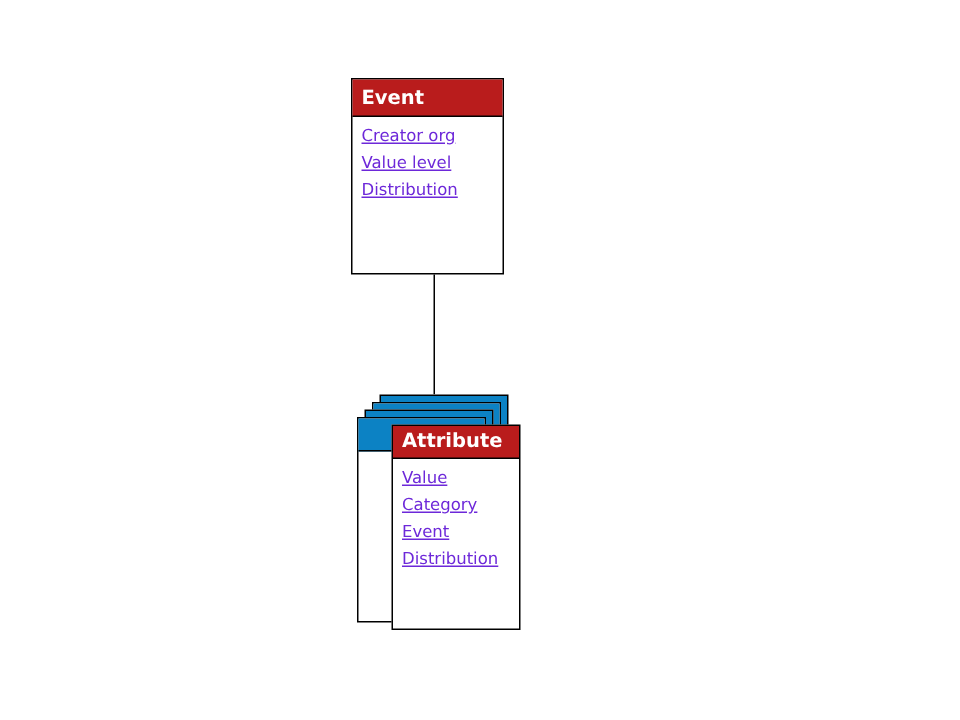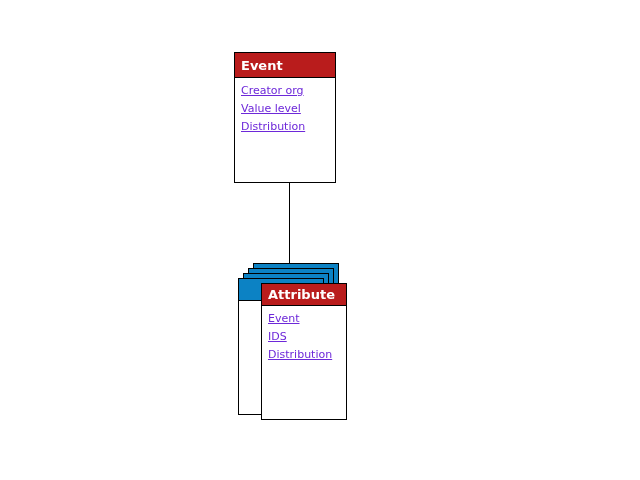--- a/index.html
+++ b/index.html
@@ -140,21 +140,22 @@
     <div class="stack-card" id="stack-card-2">
       <div class="card-head"></div>
     </div>
     <div class="stack-card" id="stack-card-1">
       <div class="card-head"></div>
     </div>
 
     <div class="uml-class" id="attribute-class">
       <div class="uml-header">Attribute</div>
       <div class="uml-body">
+        <div class="uml-attr">Value</div>
+        <div class="uml-attr">Category</div>
         <div class="uml-attr">Event</div>
-        <div class="uml-attr">IDS</div>
         <div class="uml-attr">Distribution</div>
       </div>
     </div>
 
   </div>
 
 </div>
 
 </body></html>

